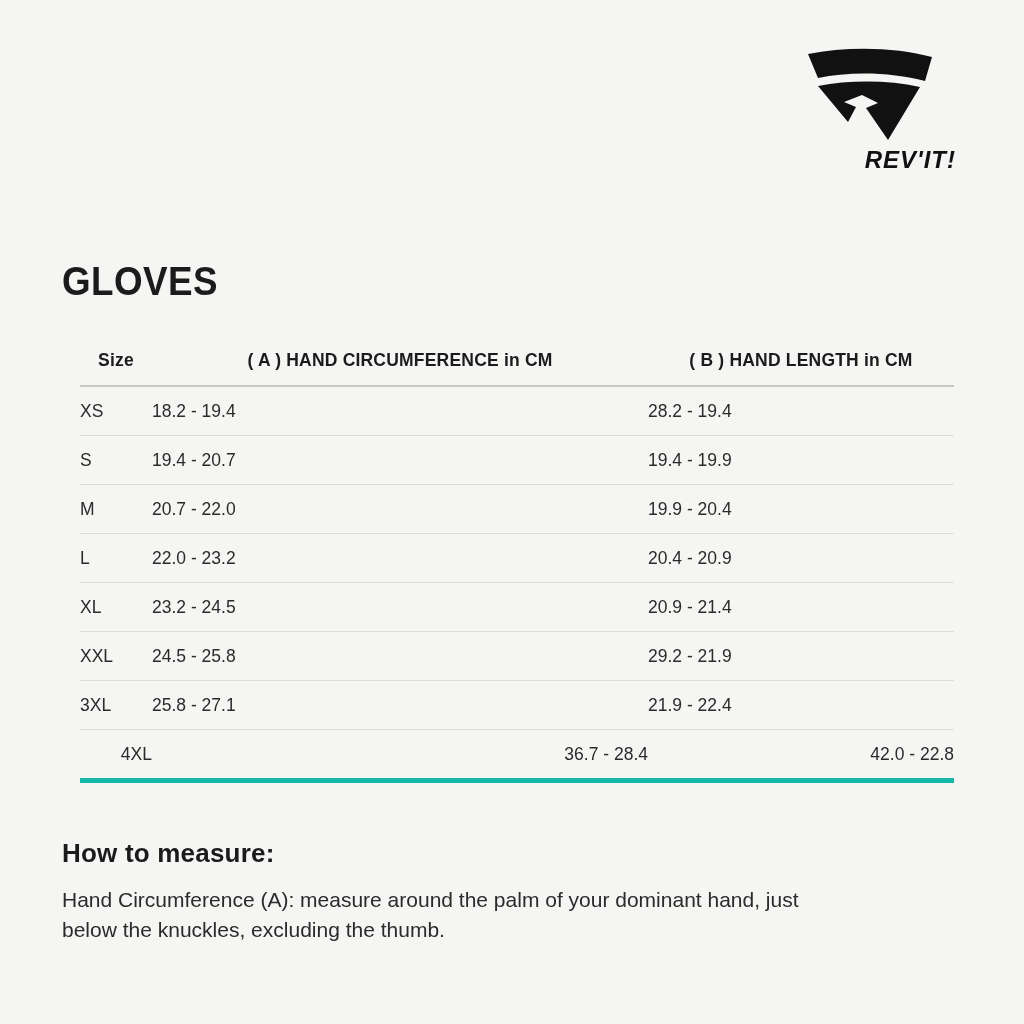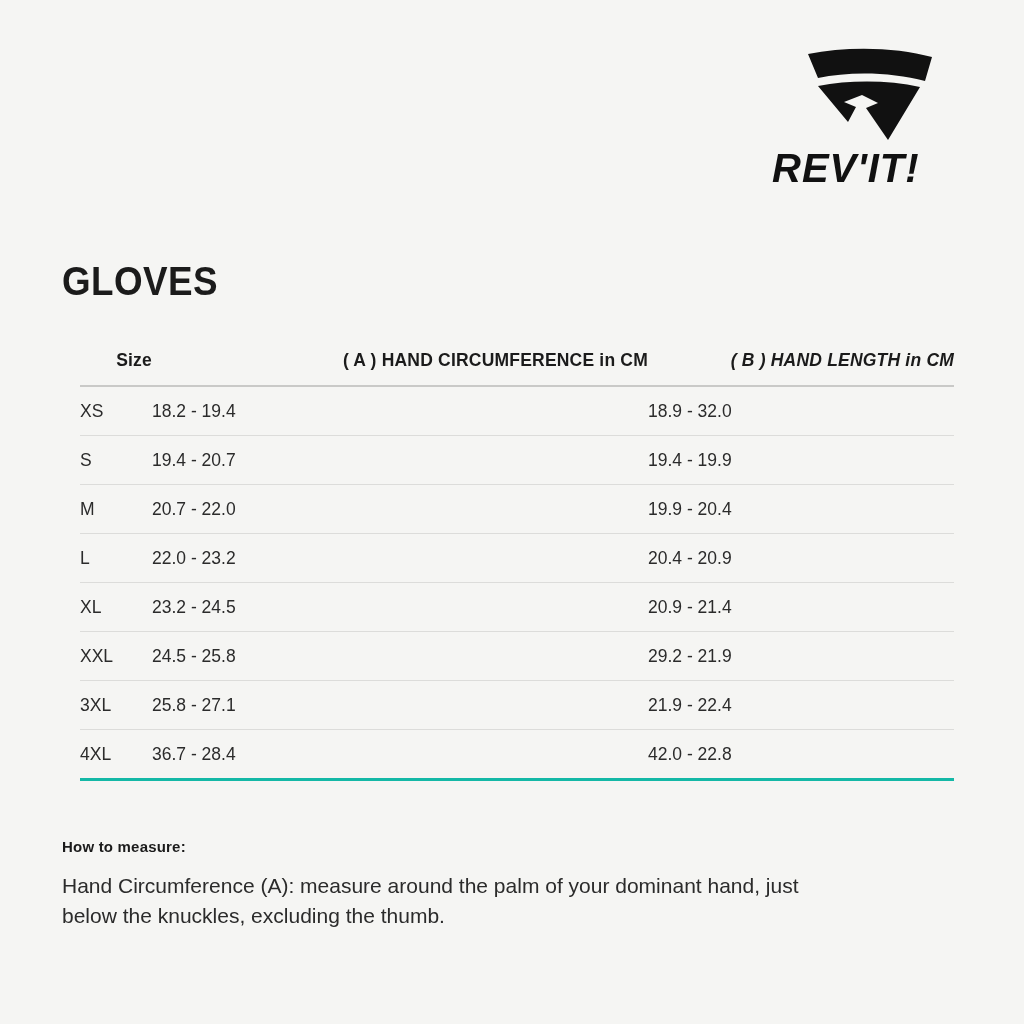--- a/index.html
+++ b/index.html
@@ -27,24 +27,24 @@
   .logo-mark {
     display: block;
     margin: 0 auto;
   }
   .logo-wordmark {
     display: block;
     margin-top: 6px;
     font-family: "Liberation Sans", sans-serif;
     font-weight: bold;
     font-style: italic;
-    font-size: 40px;
+    font-size: 24px;
     letter-spacing: 1px;
     color: #111;
-    text-align: left;
+    text-align: right;
     padding-right: 6px;
   }
 
   
   .page-title {
     position: absolute;
     left: 62px;
     top: 232px;
     font-size: 40px;
     font-weight: bold;
@@ -58,53 +58,54 @@
   
   .size-table {
     position: absolute;
     left: 80px;
     top: 350px;
     width: 874px;
     border-collapse: collapse;
     font-size: 17.5px;
   }
   .size-table th {
-    text-align: right;
+    text-align: center;
     font-weight: bold;
     font-size: 17.5px;
     color: #1b1b1b;
     padding: 0 0 14px 0;
     letter-spacing: 0.2px;
   }
   .size-table thead tr {
     border-bottom: 2px solid #c9c9c7;
   }
   .size-table td {
     padding: 14px 0 13px 0;
     color: #2b2b2b;
     font-size: 17.5px;
     border-bottom: 1px solid #dcdcda;
     font-weight: normal;
   }
   .size-table tbody tr:last-child td {
-    border-bottom: 3px solid #14b8a6;
+    border-bottom: 5px solid #14b8a6;
+    text-align: right;
   }
   .col-size { width: 72px; }
   .col-a    { width: 496px; }
-  .col-b    { width: 306px; font-style: italic; }
+  .col-b    { width: 306px; }
 
   
   .howto {
     position: absolute;
     left: 62px;
     top: 838px;
     width: 820px;
   }
   .howto-title {
-    font-size: 15px;
+    font-size: 26px;
     font-weight: bold;
     color: #1b1b1b;
     margin: 0 0 16px 0;
     letter-spacing: 0.2px;
   }
   .howto-para {
     font-size: 21px;
     line-height: 1.42;
     color: #2b2b2b;
     margin: 0 0 22px 0;
@@ -130,21 +131,21 @@
     <tr>
       <th class="col-size">Size</th>
       <th class="col-a">( A ) HAND CIRCUMFERENCE in CM</th>
       <th class="col-b">( B ) HAND LENGTH in CM</th>
     </tr>
   </thead>
   <tbody>
     <tr>
       <td>XS</td>
       <td>18.2 - 19.4</td>
-      <td>18.9 - 32.0</td>
+      <td>28.2 - 19.4</td>
     </tr>
     <tr>
       <td>S</td>
       <td>19.4 - 20.7</td>
       <td>19.4 - 19.9</td>
     </tr>
     <tr>
       <td>M</td>
       <td>20.7 - 22.0</td>
       <td>19.9 - 20.4</td>

